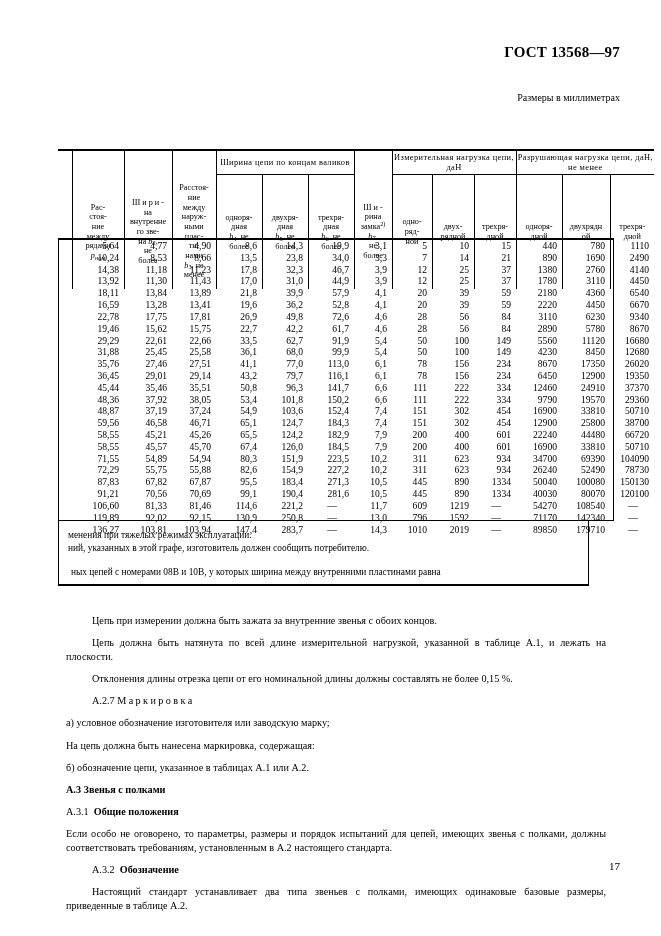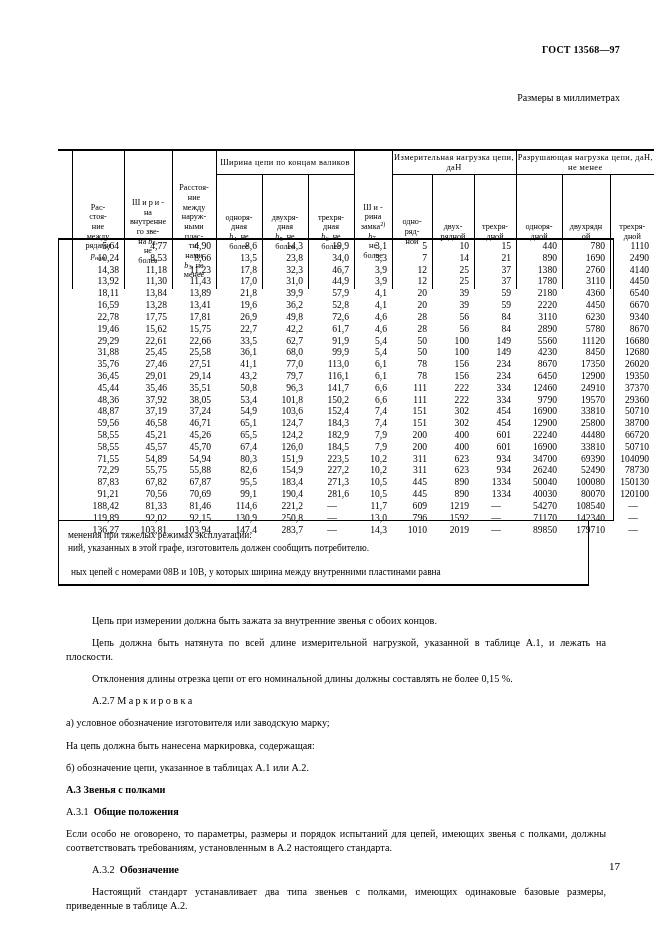--- a/index.html
+++ b/index.html
@@ -22,21 +22,21 @@
     height: 936px;
   }
 
   
   .doc-header {
     position: absolute;
     top: 44px;
     right: 41px;
     font-family: "Liberation Serif", serif;
     font-weight: bold;
-    font-size: 10px;
+    font-size: 15px;
     letter-spacing: 0.2px;
   }
   .units-note {
     position: absolute;
     top: 92px;
     right: 41px;
     font-size: 10px;
   }
 
   
@@ -624,21 +624,21 @@
             <td>10,5</td>
             <td>445</td>
             <td>890</td>
             <td>1334</td>
             <td>40030</td>
             <td>80070</td>
             <td>120100</td>
           </tr>
           <tr>
             <td>&nbsp;</td>
-            <td>188,42</td>
+            <td>106,60</td>
             <td>81,33</td>
             <td>81,46</td>
             <td>114,6</td>
             <td>221,2</td>
             <td class="c">—</td>
             <td>11,7</td>
             <td>609</td>
             <td>1219</td>
             <td class="c">—</td>
             <td>54270</td>

